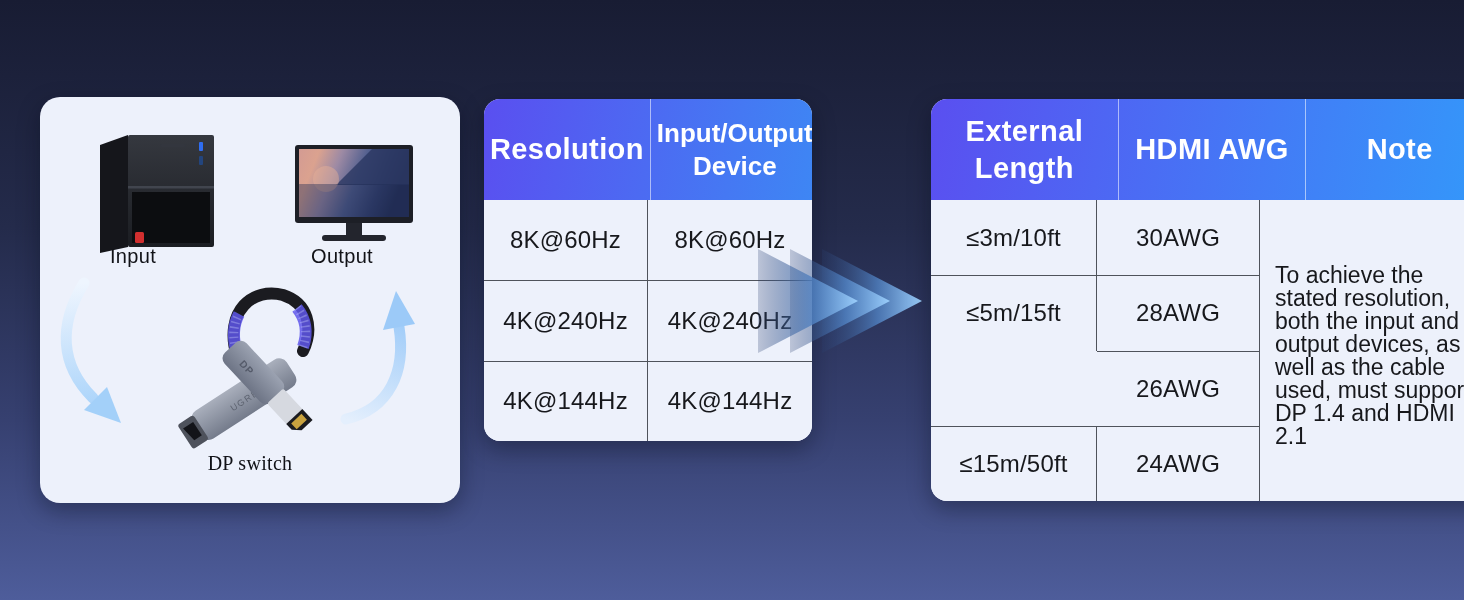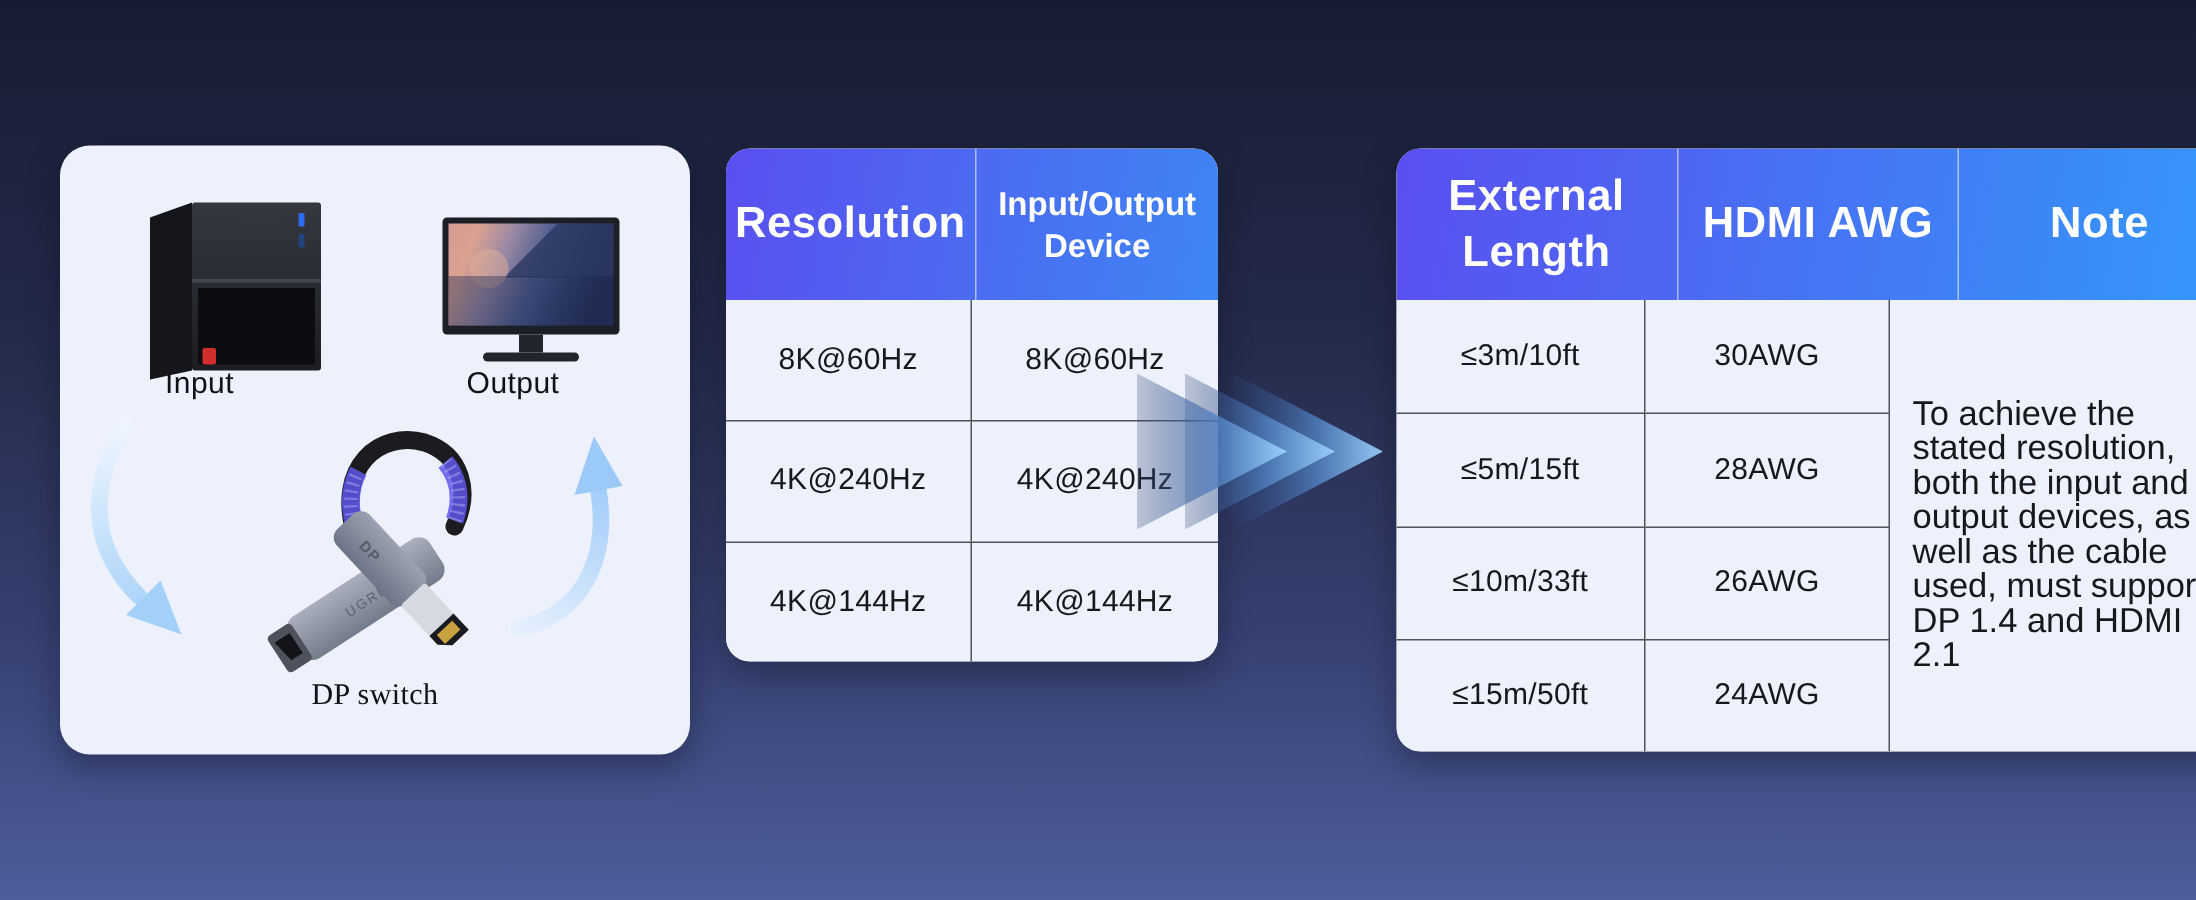--- a/index.html
+++ b/index.html
@@ -30,27 +30,27 @@
   .thead { height:101px; flex:0 0 101px; display:flex; }
   .tbl-res .thead { background:linear-gradient(100deg, var(--header_purple), var(--header_blue)); }
   .tbl-awg .thead { background:linear-gradient(100deg, var(--header_purple), var(--header_blue_light)); }
   .th {
     flex:1; display:flex; align-items:center; justify-content:center; text-align:center;
     color:#fff; font-weight:bold; line-height:1.25; padding:0 6px;
     border-right:1px solid var(--header_divider);
   }
   .th:last-child { border-right:none; }
   .th-big   { font-size:29px; letter-spacing:.4px; }
-  .th-small { font-size:22px; }
+  .th-small { font-size:26px; }
   .tbody { flex:1; display:grid; background:var(--card_bg); }
   .tbl-res .tbody { grid-template-columns:1fr 1fr; grid-auto-rows:1fr; }
   .tbl-awg .tbody { grid-template-columns:166px 163px 1fr; grid-auto-rows:1fr; }
   .td {
     display:flex; align-items:center; justify-content:center;
-    font-size:20px; color:#17181c; letter-spacing:.2px;
+    font-size:24px; color:#17181c; letter-spacing:.2px;
   }
   .br { border-right:1px solid var(--divider); }
   .bt { border-top:1px solid var(--divider); }
   .note-cell {
     grid-column:3; grid-row:1 / span 4;
     display:flex; align-items:center;
     padding:10px 12px 0 15px;
     font-size:23px; line-height:23px; color:#17181c;
   }
   
@@ -184,18 +184,17 @@
     <div class="th th-big">External Length</div>
     <div class="th th-big">HDMI AWG</div>
     <div class="th th-big">Note</div>
   </div>
   <div class="tbody">
     <div class="note-cell">To achieve the stated resolution, both the input and output devices, as well as the cable used, must support DP 1.4 and HDMI 2.1</div>
     <div class="td br" style="grid-column:1;grid-row:1">≤3m/10ft</div>
     <div class="td br" style="grid-column:2;grid-row:1">30AWG</div>
     <div class="td br bt" style="grid-column:1;grid-row:2">≤5m/15ft</div>
     <div class="td br bt" style="grid-column:2;grid-row:2">28AWG</div>
-    <div class="td br bt" style="grid-column:1;grid-row:3">≤10m/33ft</div>
     <div class="td br bt" style="grid-column:2;grid-row:3">26AWG</div>
     <div class="td br bt" style="grid-column:1;grid-row:4">≤15m/50ft</div>
     <div class="td br bt" style="grid-column:2;grid-row:4">24AWG</div>
   </div>
 </div>
 
 </body></html>

